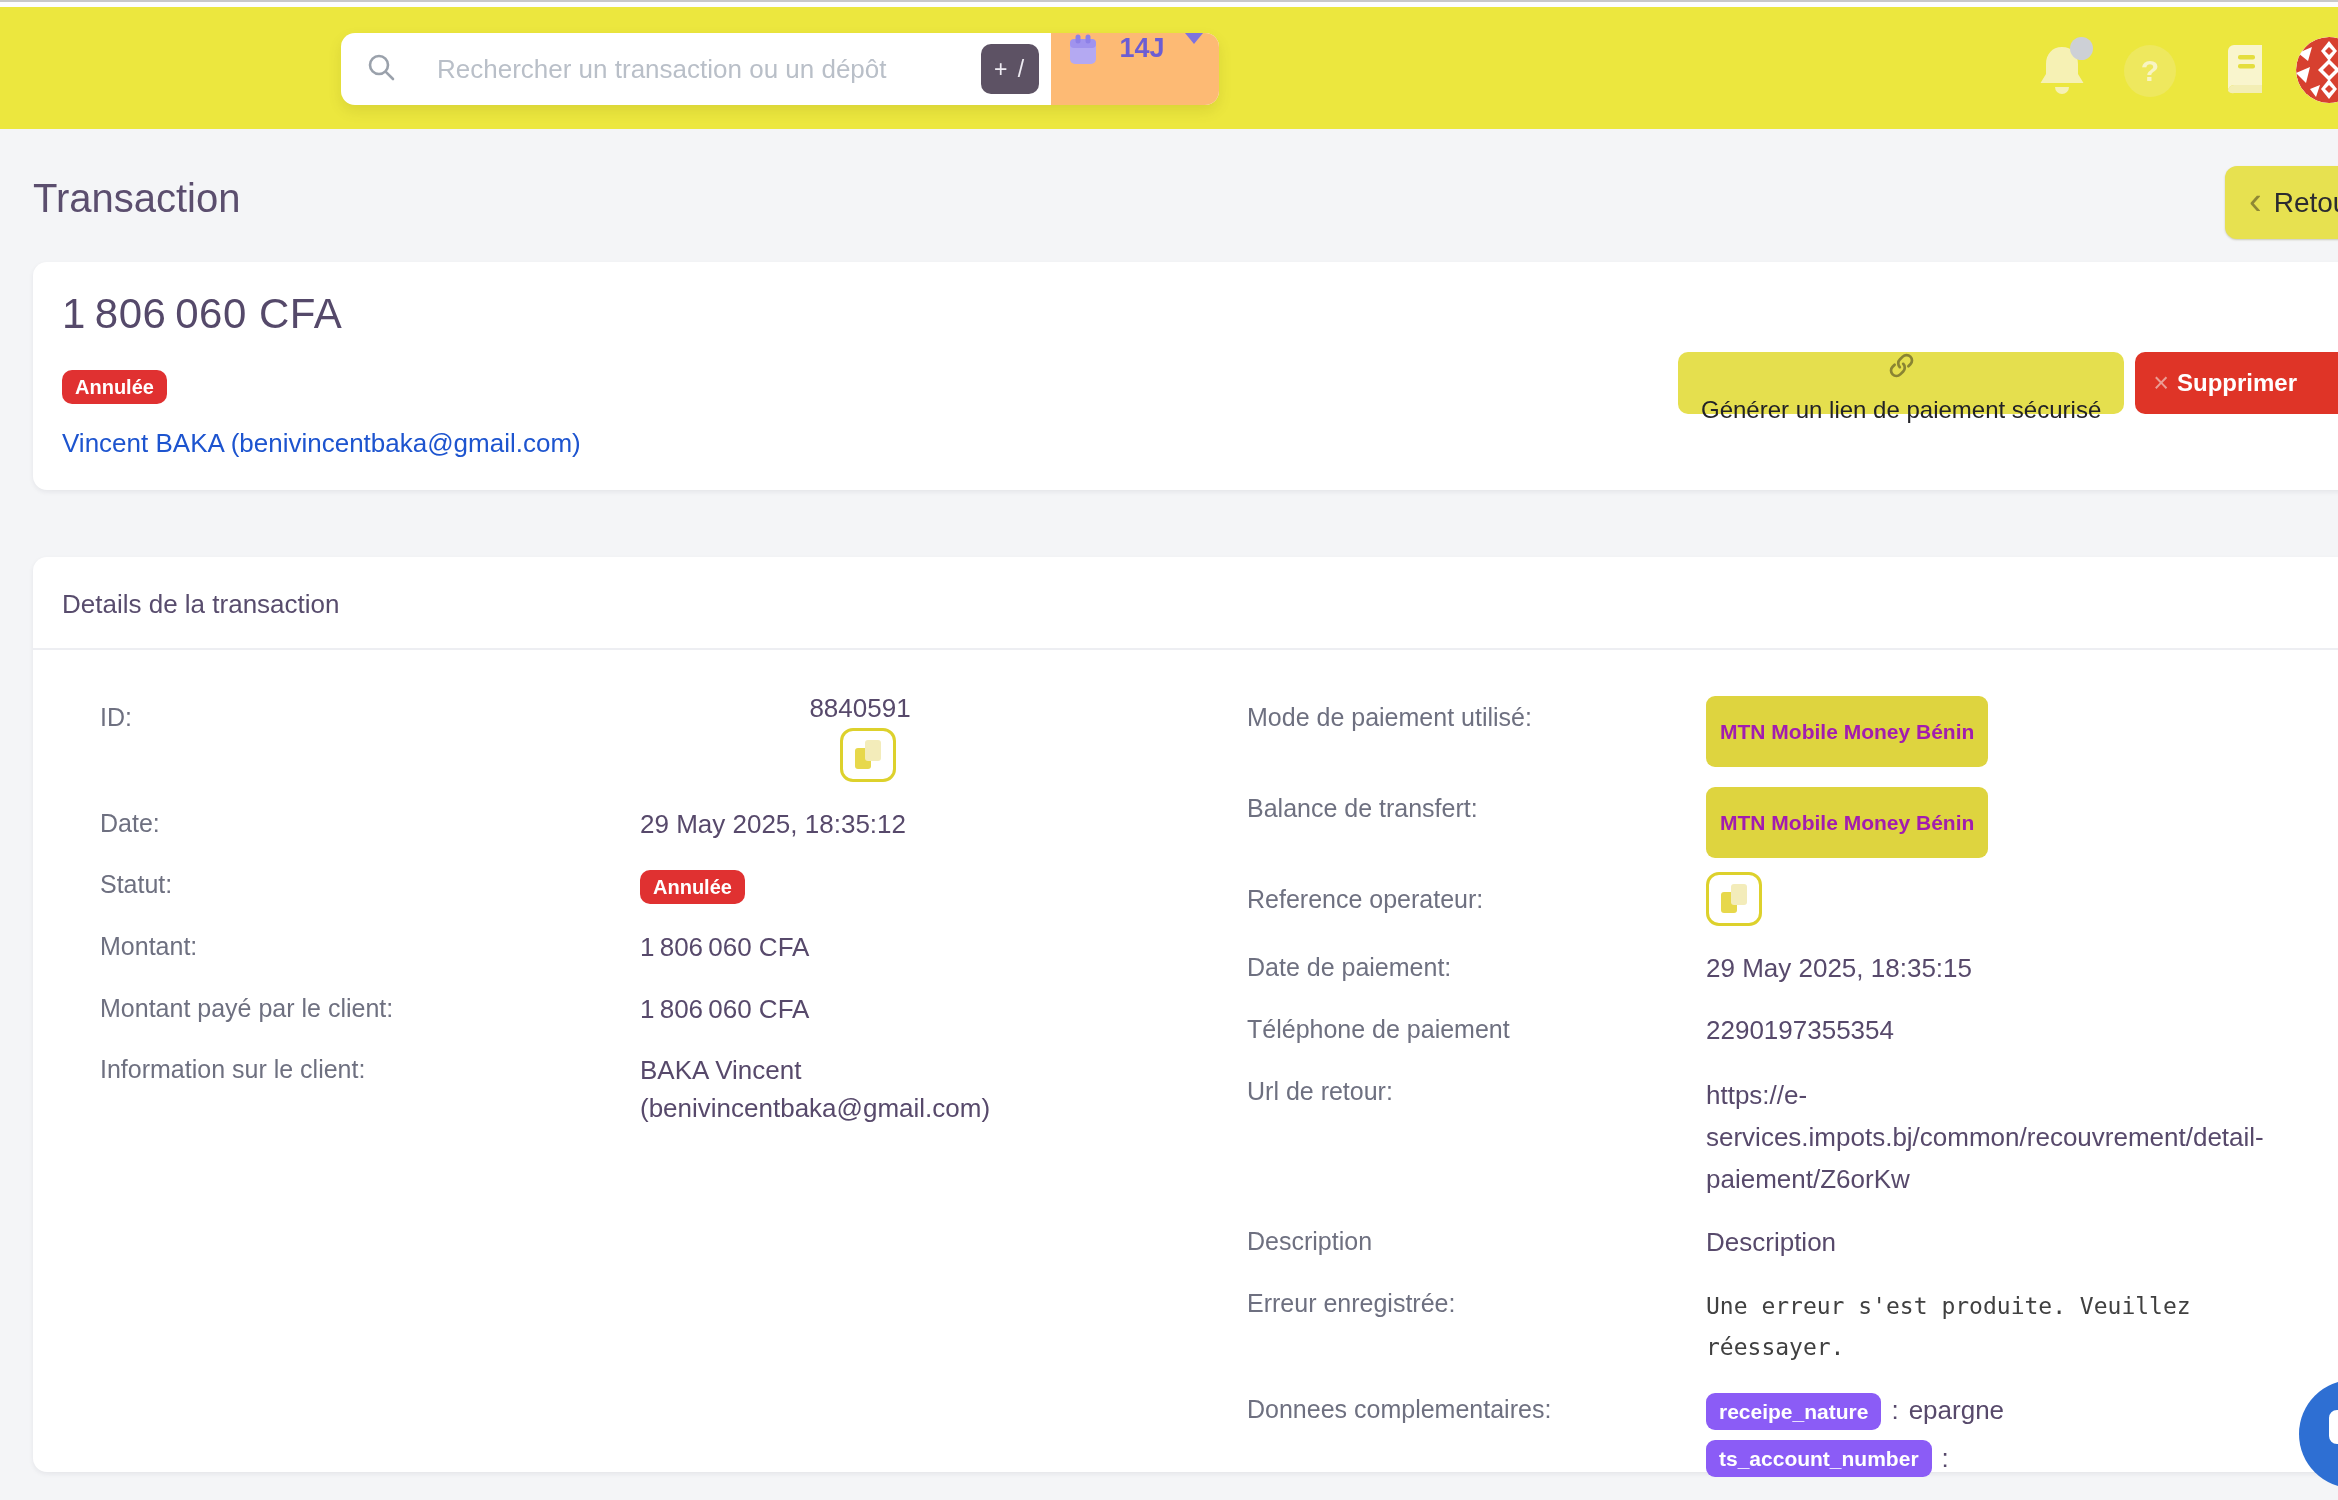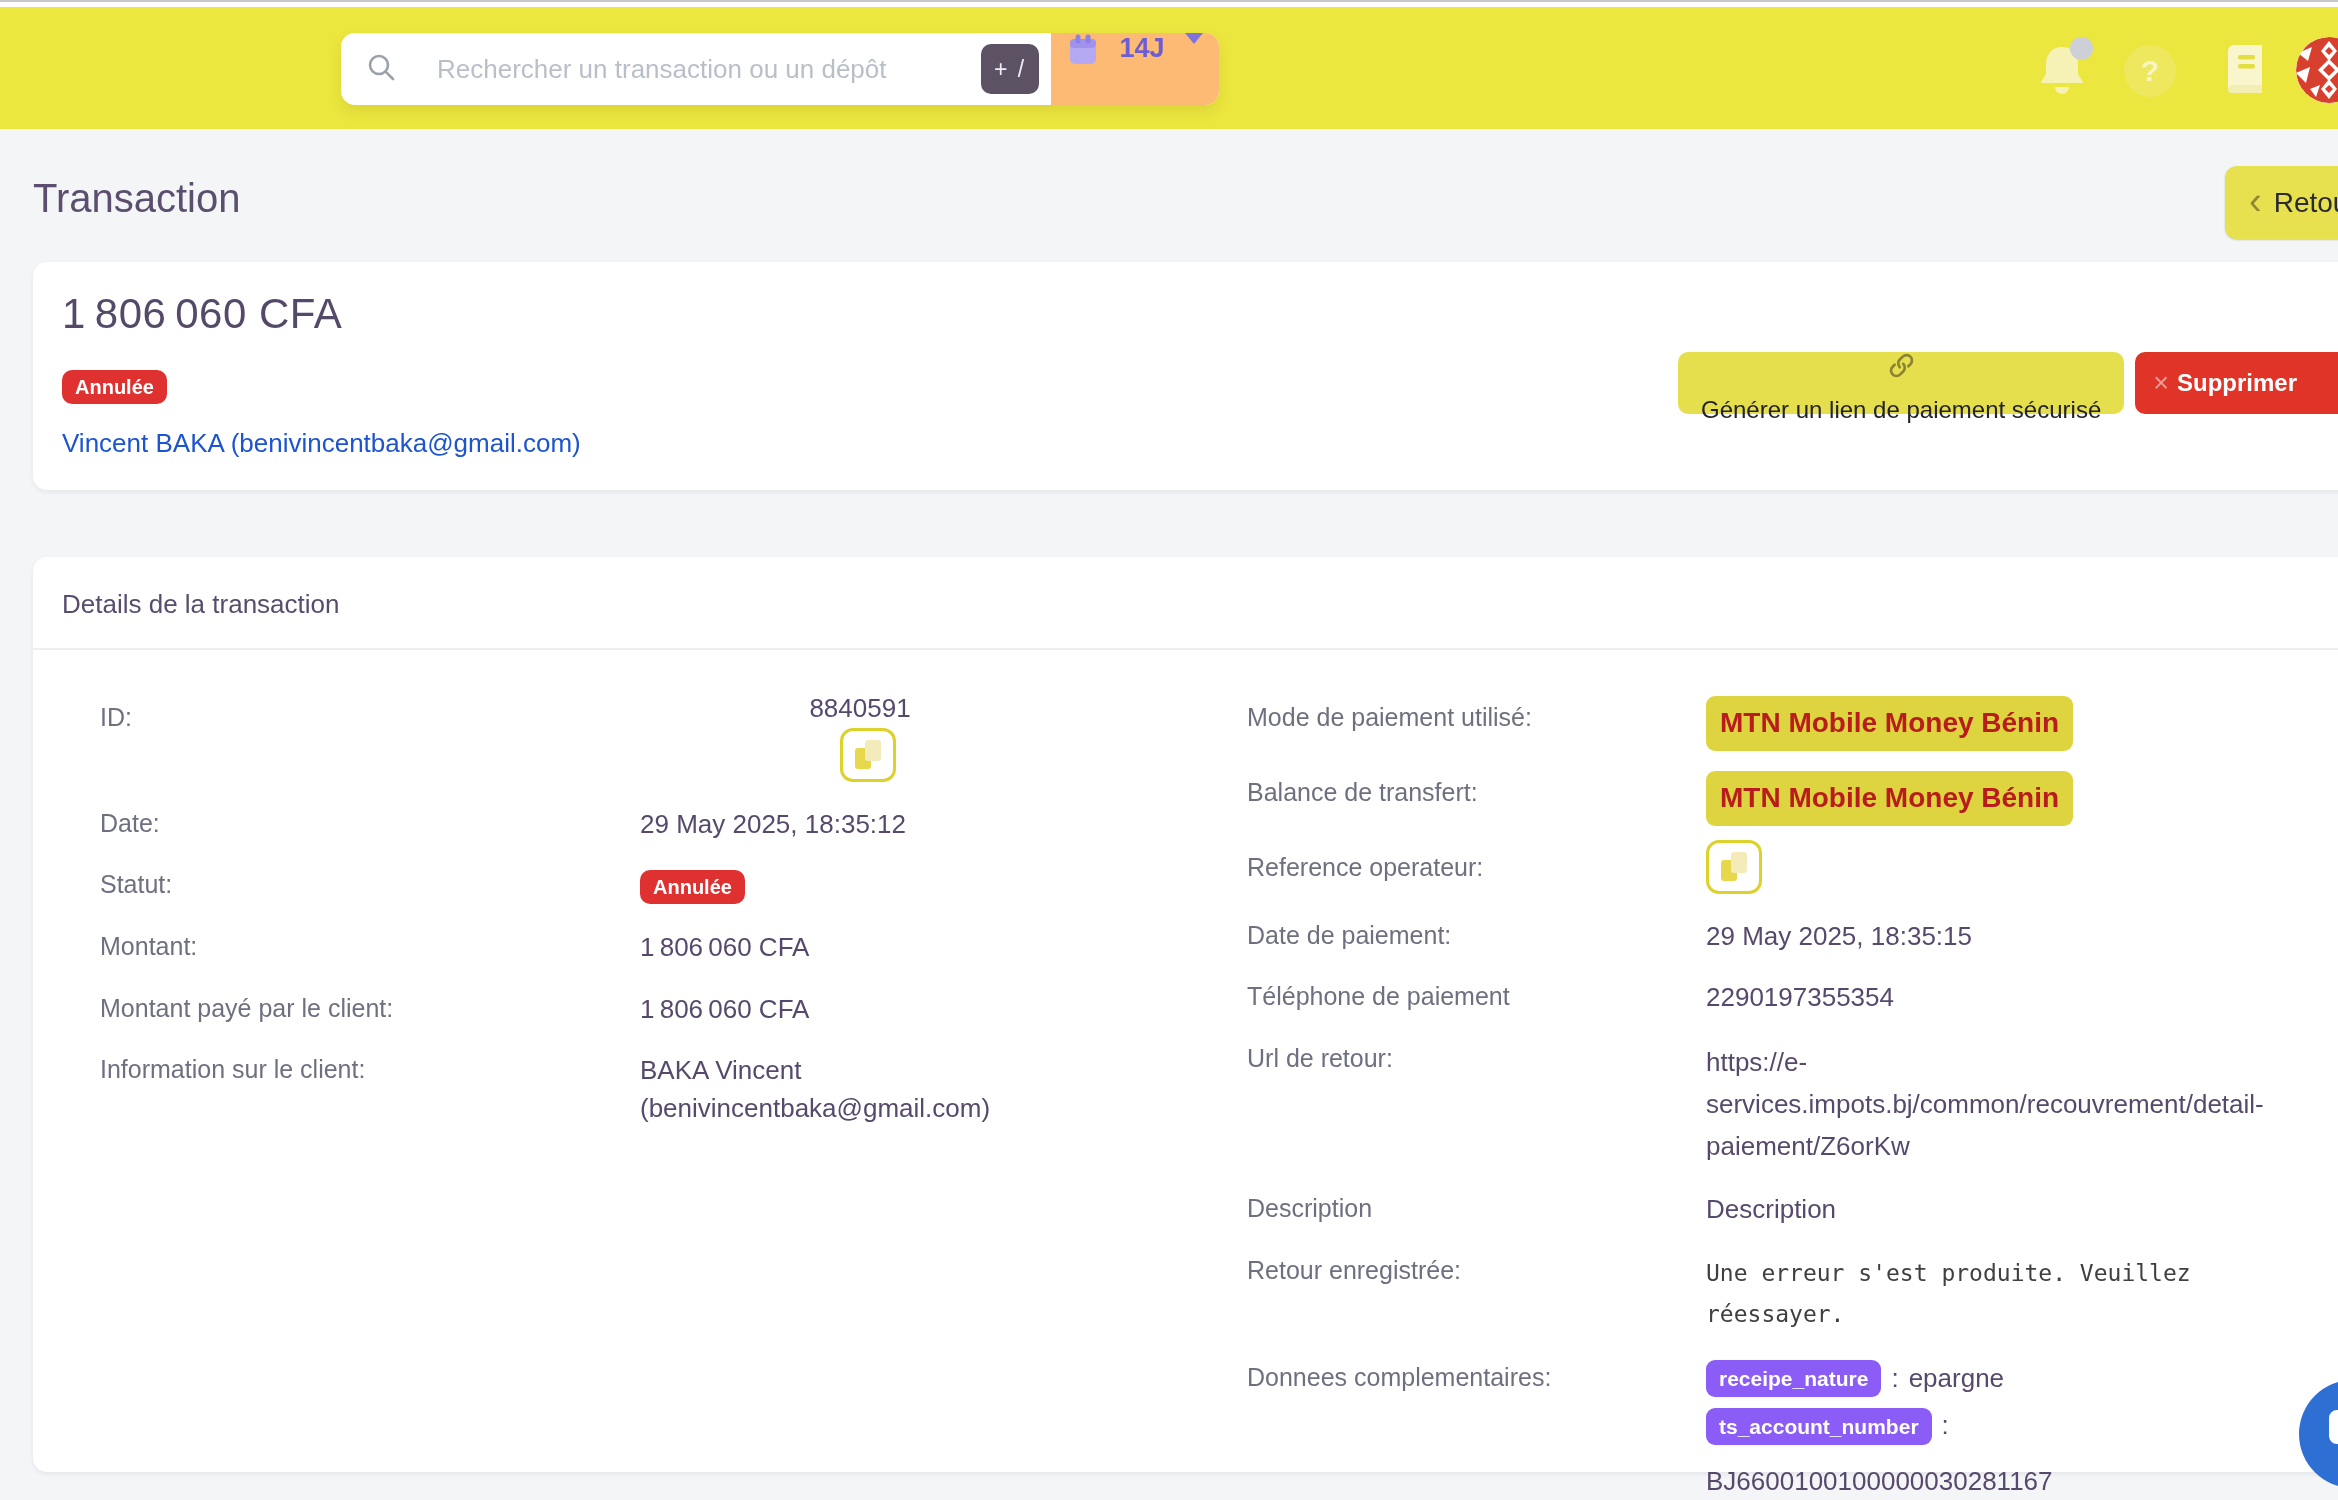--- a/index.html
+++ b/index.html
@@ -100,22 +100,22 @@
   .val { font-size:26px; color:#57496b; line-height:1.45; }
   .col-left .val { width:440px; }
   .val-url { width:640px; line-height:1.62; }
   .val-flex { display:flex; align-items:center; margin-top:-10px;flex-direction:column; }
   .val-flex .v-text { font-size:26px; color:#57496b; }
   .error-text {
     width:560px; font-family:"DejaVu Sans Mono", monospace; font-size:23px;
     color:#404040; line-height:1.8;
   }
   .badge-mtn {
-    display:inline-block; background:#ded43f; color:#b91c1c; font-size:28px; font-weight:bold;
-    padding:12px 14px; border-radius:9px; margin-top:-4px; line-height:1.1;
+    display:inline-block; background:#ded43f; color:#a21caf; font-size:21px; font-weight:bold;
+    padding:24px 14px; border-radius:9px; margin-top:-4px; line-height:1.1;
   }
   .badge-teal {
     display:inline-block; background:#8b5cf6; color:#fff; font-size:21px; font-weight:bold;
     padding:7px 13px; border-radius:9px; line-height:1.1;
   }
   .copy-btn {
     position:relative; width:56px; height:54px; background:#fff;
     border:3px solid #ddd12c; border-radius:13px; cursor:pointer; flex:0 0 auto;
   }
   .id-copy { margin-left:16px; }
@@ -305,21 +305,21 @@
         </div>
         <div class="row">
           <div class="lbl">Url de retour:</div>
           <div class="val val-url">https://e-services.impots.bj/common/recouvrement/detail-paiement/Z6orKw</div>
         </div>
         <div class="row">
           <div class="lbl">Description</div>
           <div class="val">Description</div>
         </div>
         <div class="row">
-          <div class="lbl">Retour enregistrée:</div>
+          <div class="lbl">Erreur enregistrée:</div>
           <div class="error-text">Une erreur s'est produite. Veuillez réessayer.</div>
         </div>
         <div class="row">
           <div class="lbl">Donnees complementaires:</div>
           <div class="val">
             <div class="meta-line">
               <span class="badge-teal">receipe_nature</span>
               <span class="meta-sep">:</span>
               <span class="meta-val">epargne</span>
             </div>

